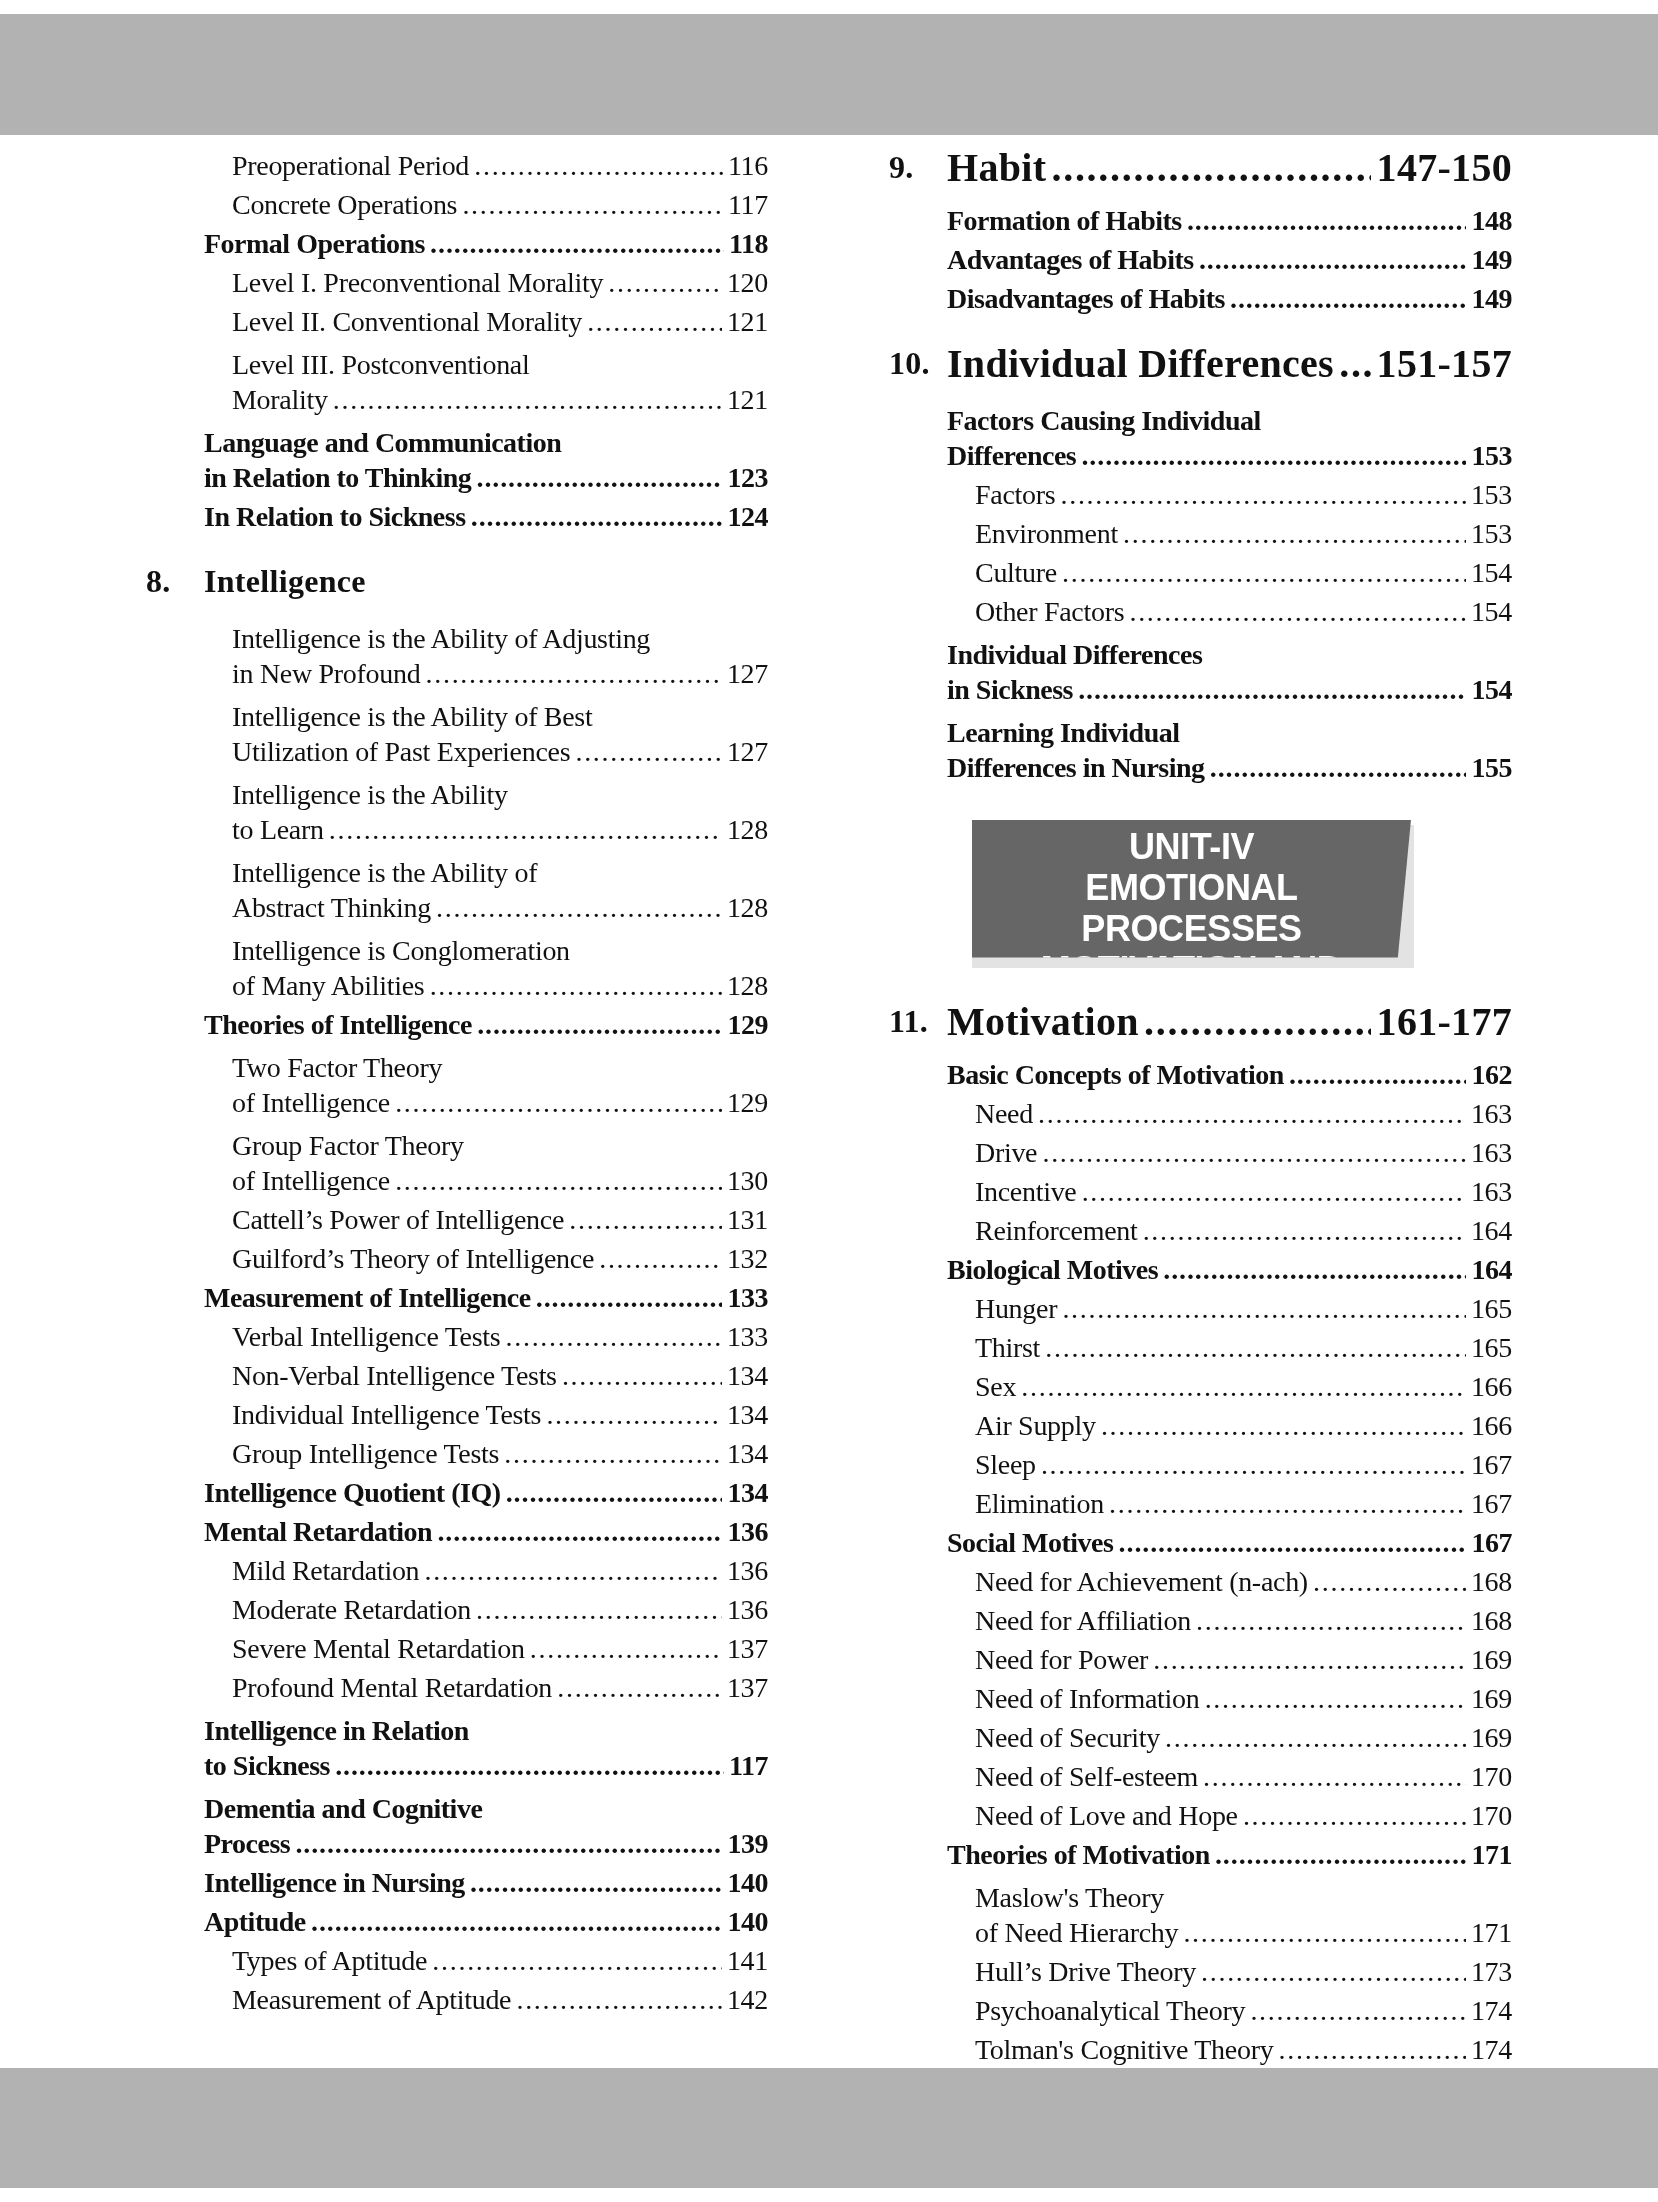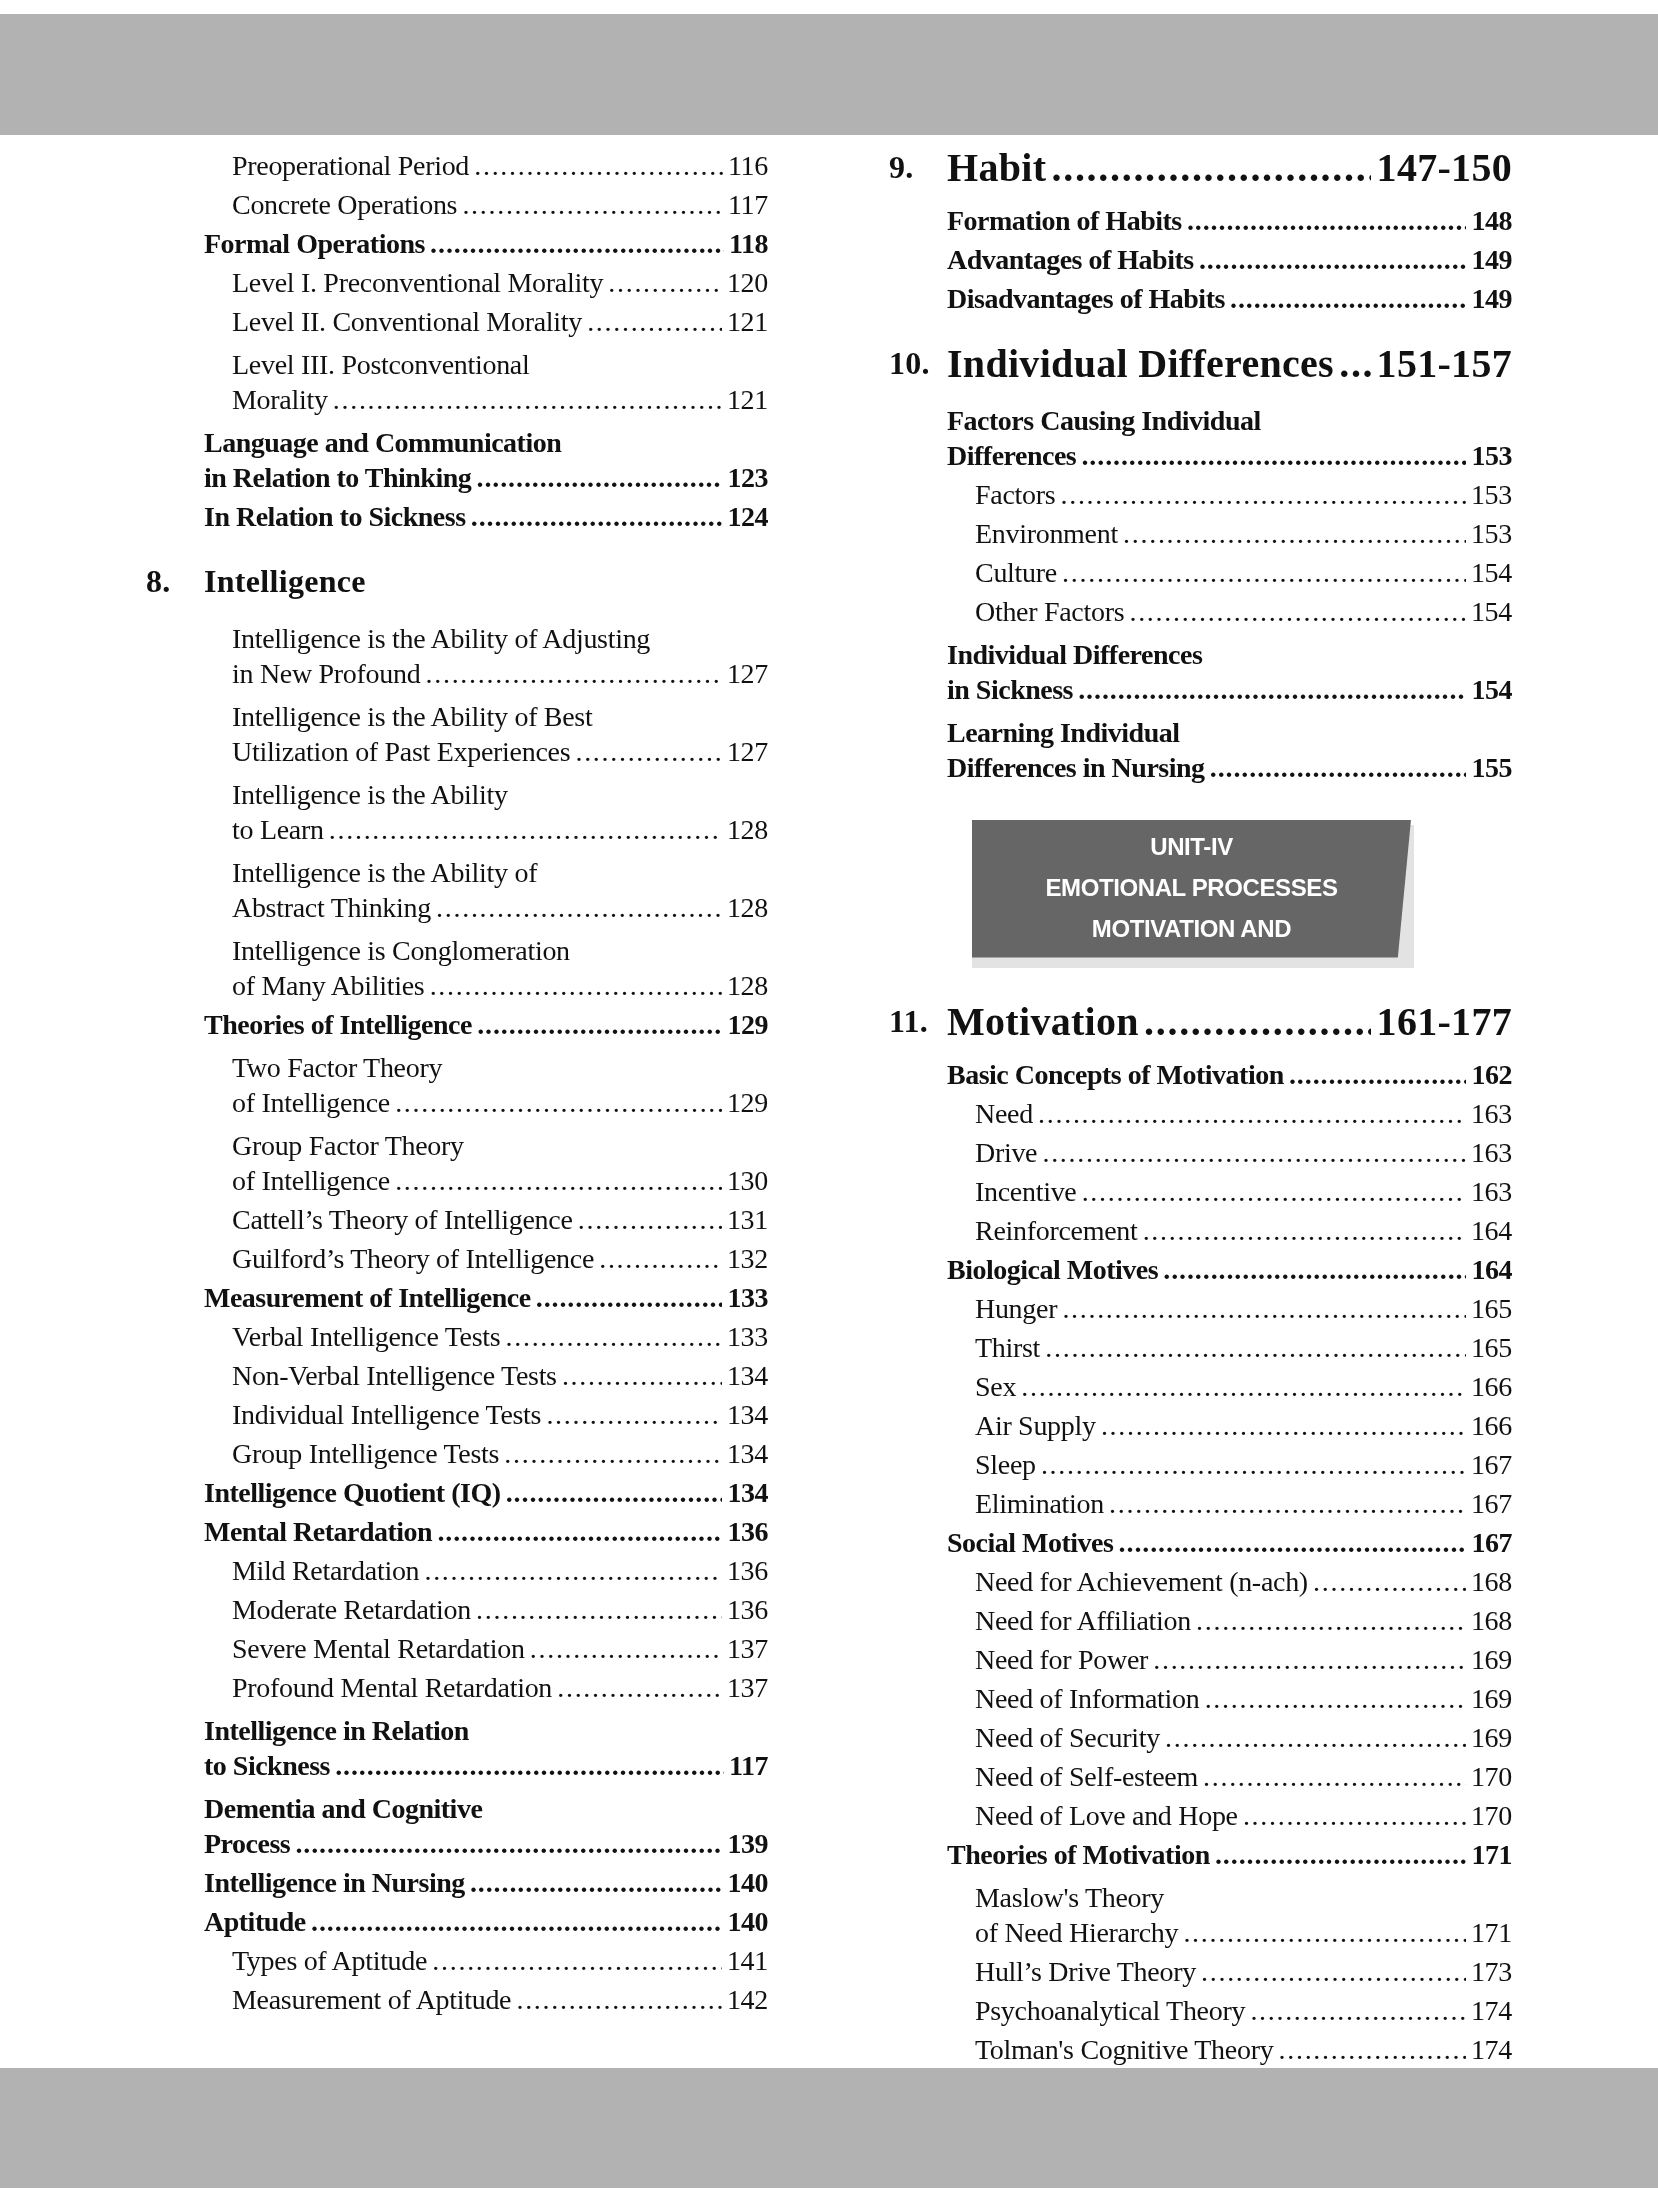--- a/index.html
+++ b/index.html
@@ -53,21 +53,21 @@
   .unit-shadow {
     position: absolute; left: 83px; top: 13.8px; width: 442px; height: 143px;
     background: #e3e3e3;
   }
   .unit-banner {
     position: absolute; left: 83px; top: 8.6px; width: 439px; height: 138px;
     background: #666666;
     clip-path: polygon(0 0, 100% 0, 97% 100%, 0 100%);
     color: #ffffff; text-align: center;
     font-family: "Liberation Sans", "DejaVu Sans", sans-serif; font-weight: bold;
-    font-size: 24px; line-height: 41px; padding-top: 6.9px; box-sizing: border-box;
+    font-size: 36px; line-height: 41px; padding-top: 6.9px; box-sizing: border-box;
   }
   .unit-banner div { letter-spacing: -0.4px; }
 </style>
 </head>
 <body>
 
 <div class="band top"></div>
 
 <div class="col left" id="left-col">
     <div class="toc-entry">
@@ -212,21 +212,21 @@
         <span class="txt">Group Factor Theory</span>
       </div>
       <div class="entry lvl-sub sub">
         <span class="label">of Intelligence</span>
         <span class="dots"></span>
         <span class="page">130</span>
       </div>
     </div>
     <div class="toc-entry">
       <div class="entry lvl-sub sub">
-        <span class="label">Cattell’s Theory of Intelligence</span>
+        <span class="label">Cattell’s Power of Intelligence</span>
         <span class="dots"></span>
         <span class="page">131</span>
       </div>
     </div>
     <div class="toc-entry">
       <div class="entry lvl-sub sub">
         <span class="label">Guilford’s Theory of Intelligence</span>
         <span class="dots"></span>
         <span class="page">132</span>
       </div>

